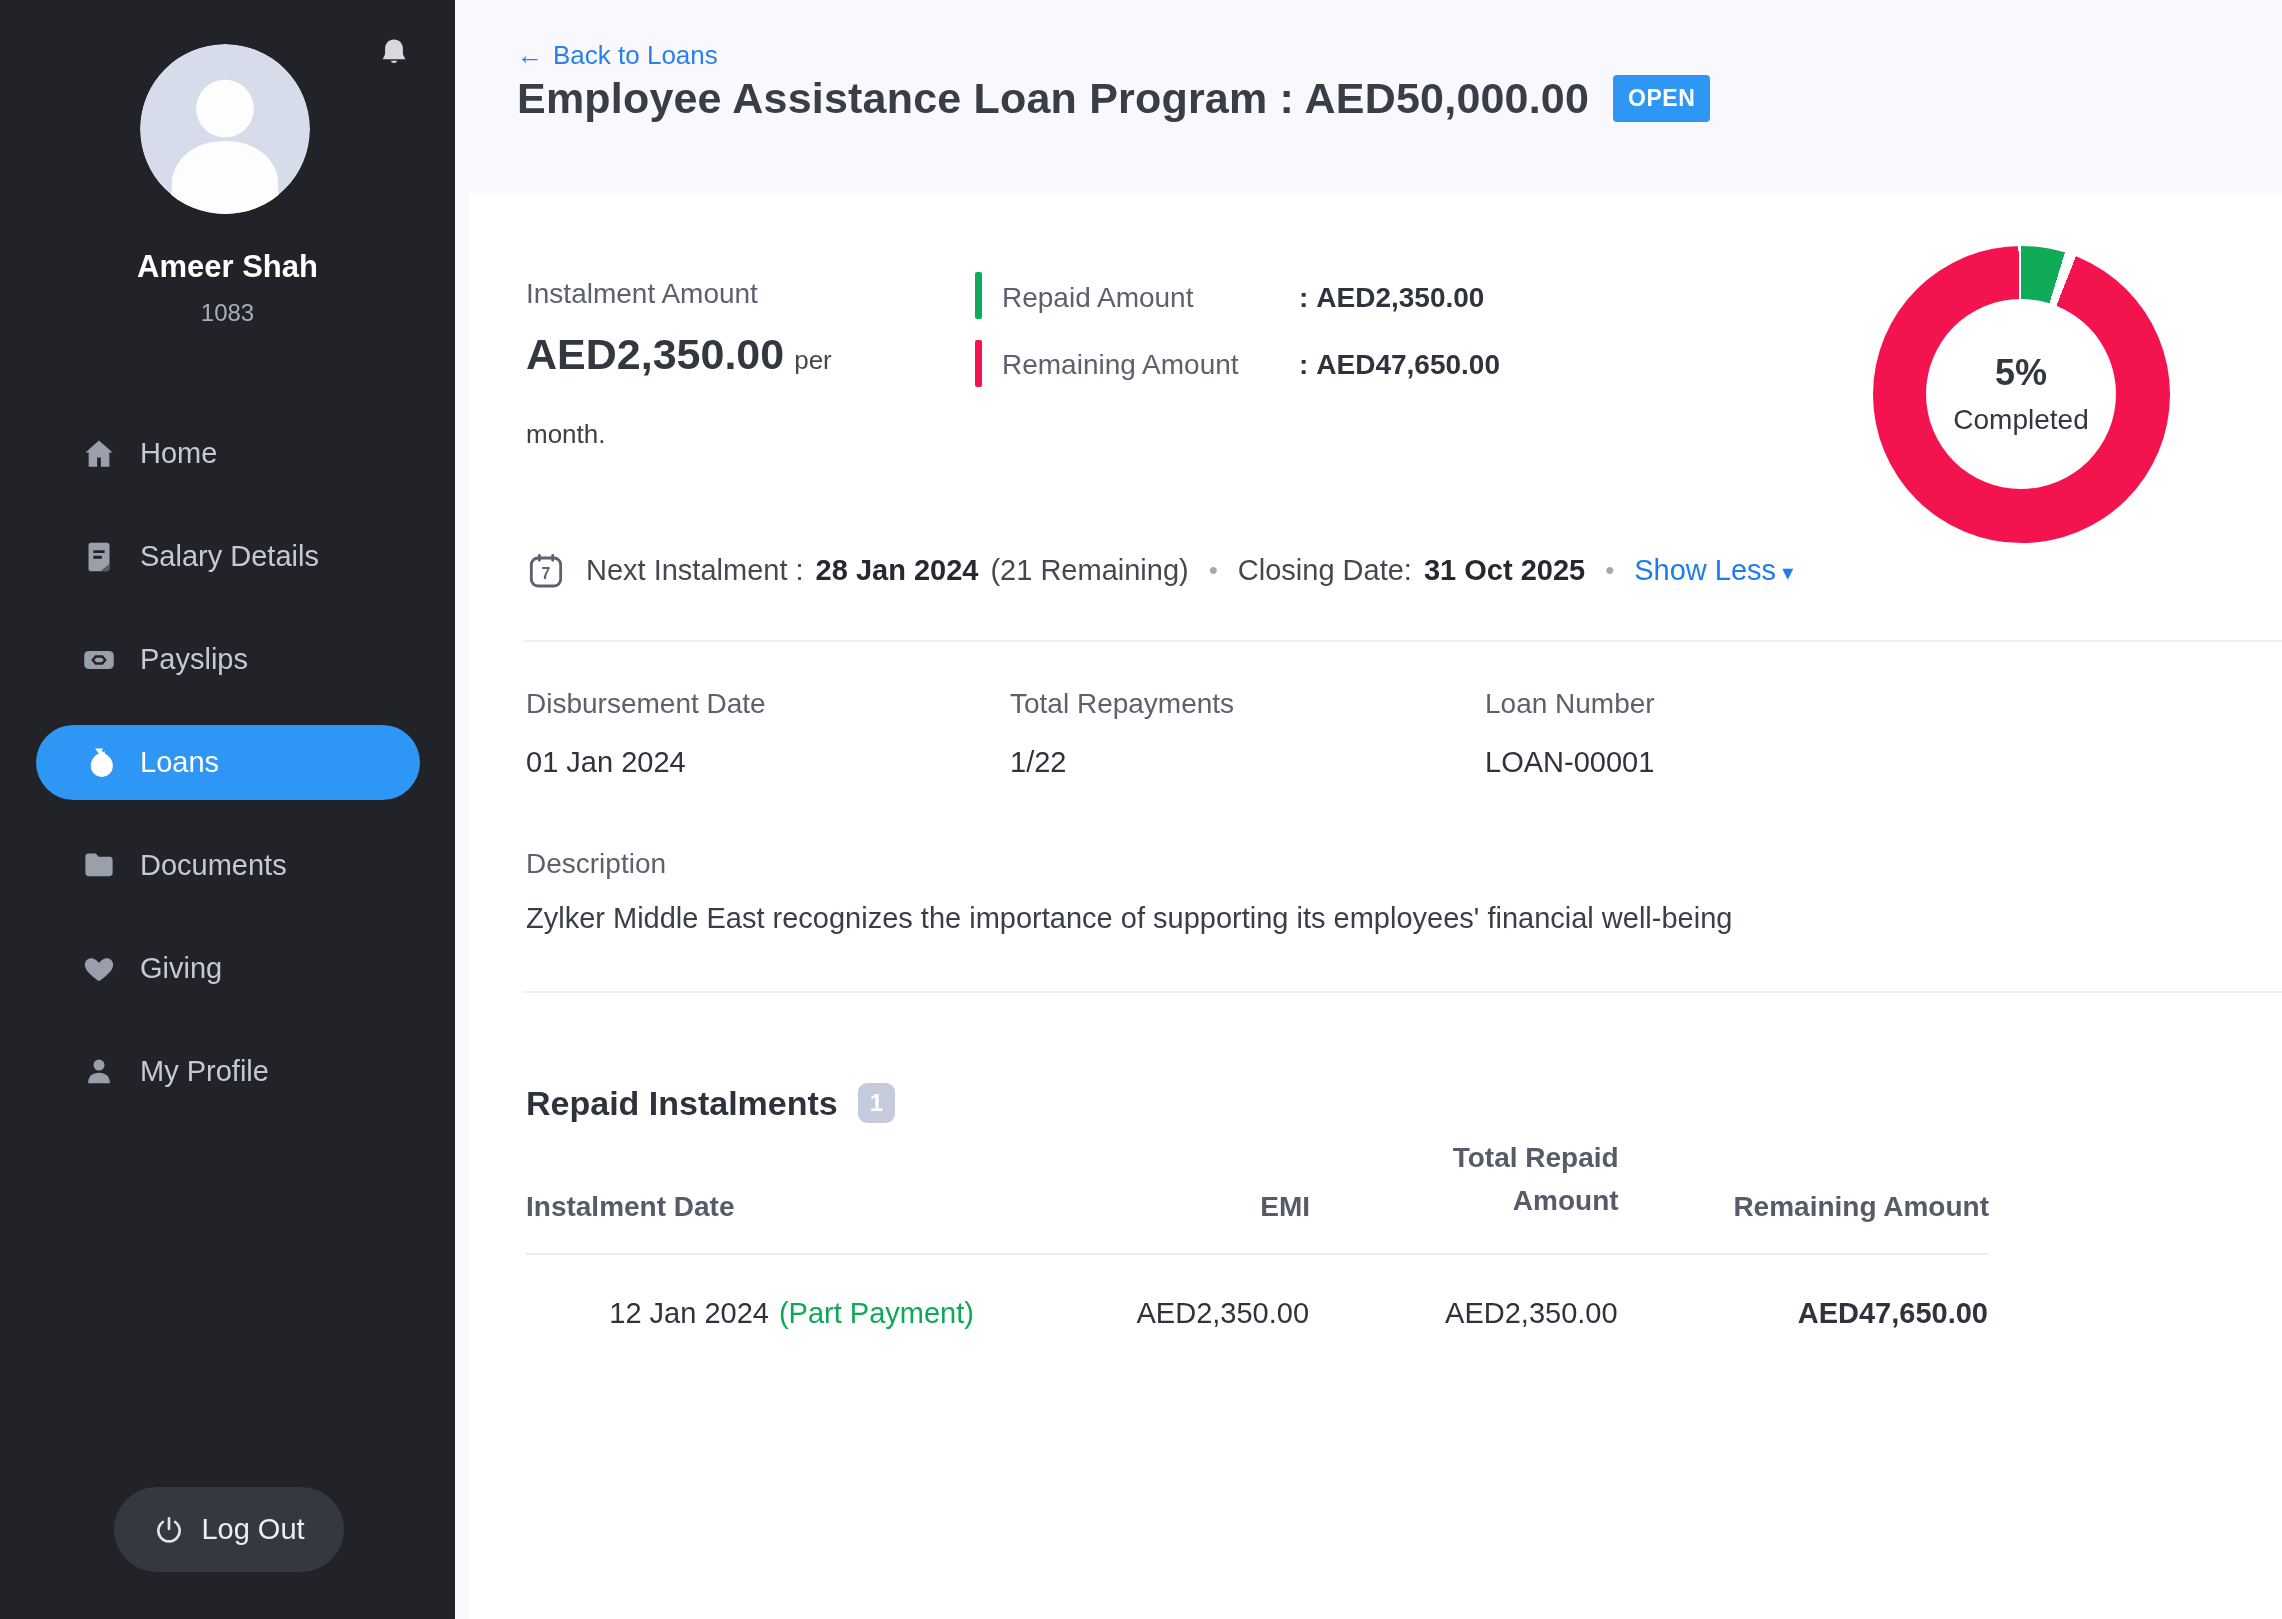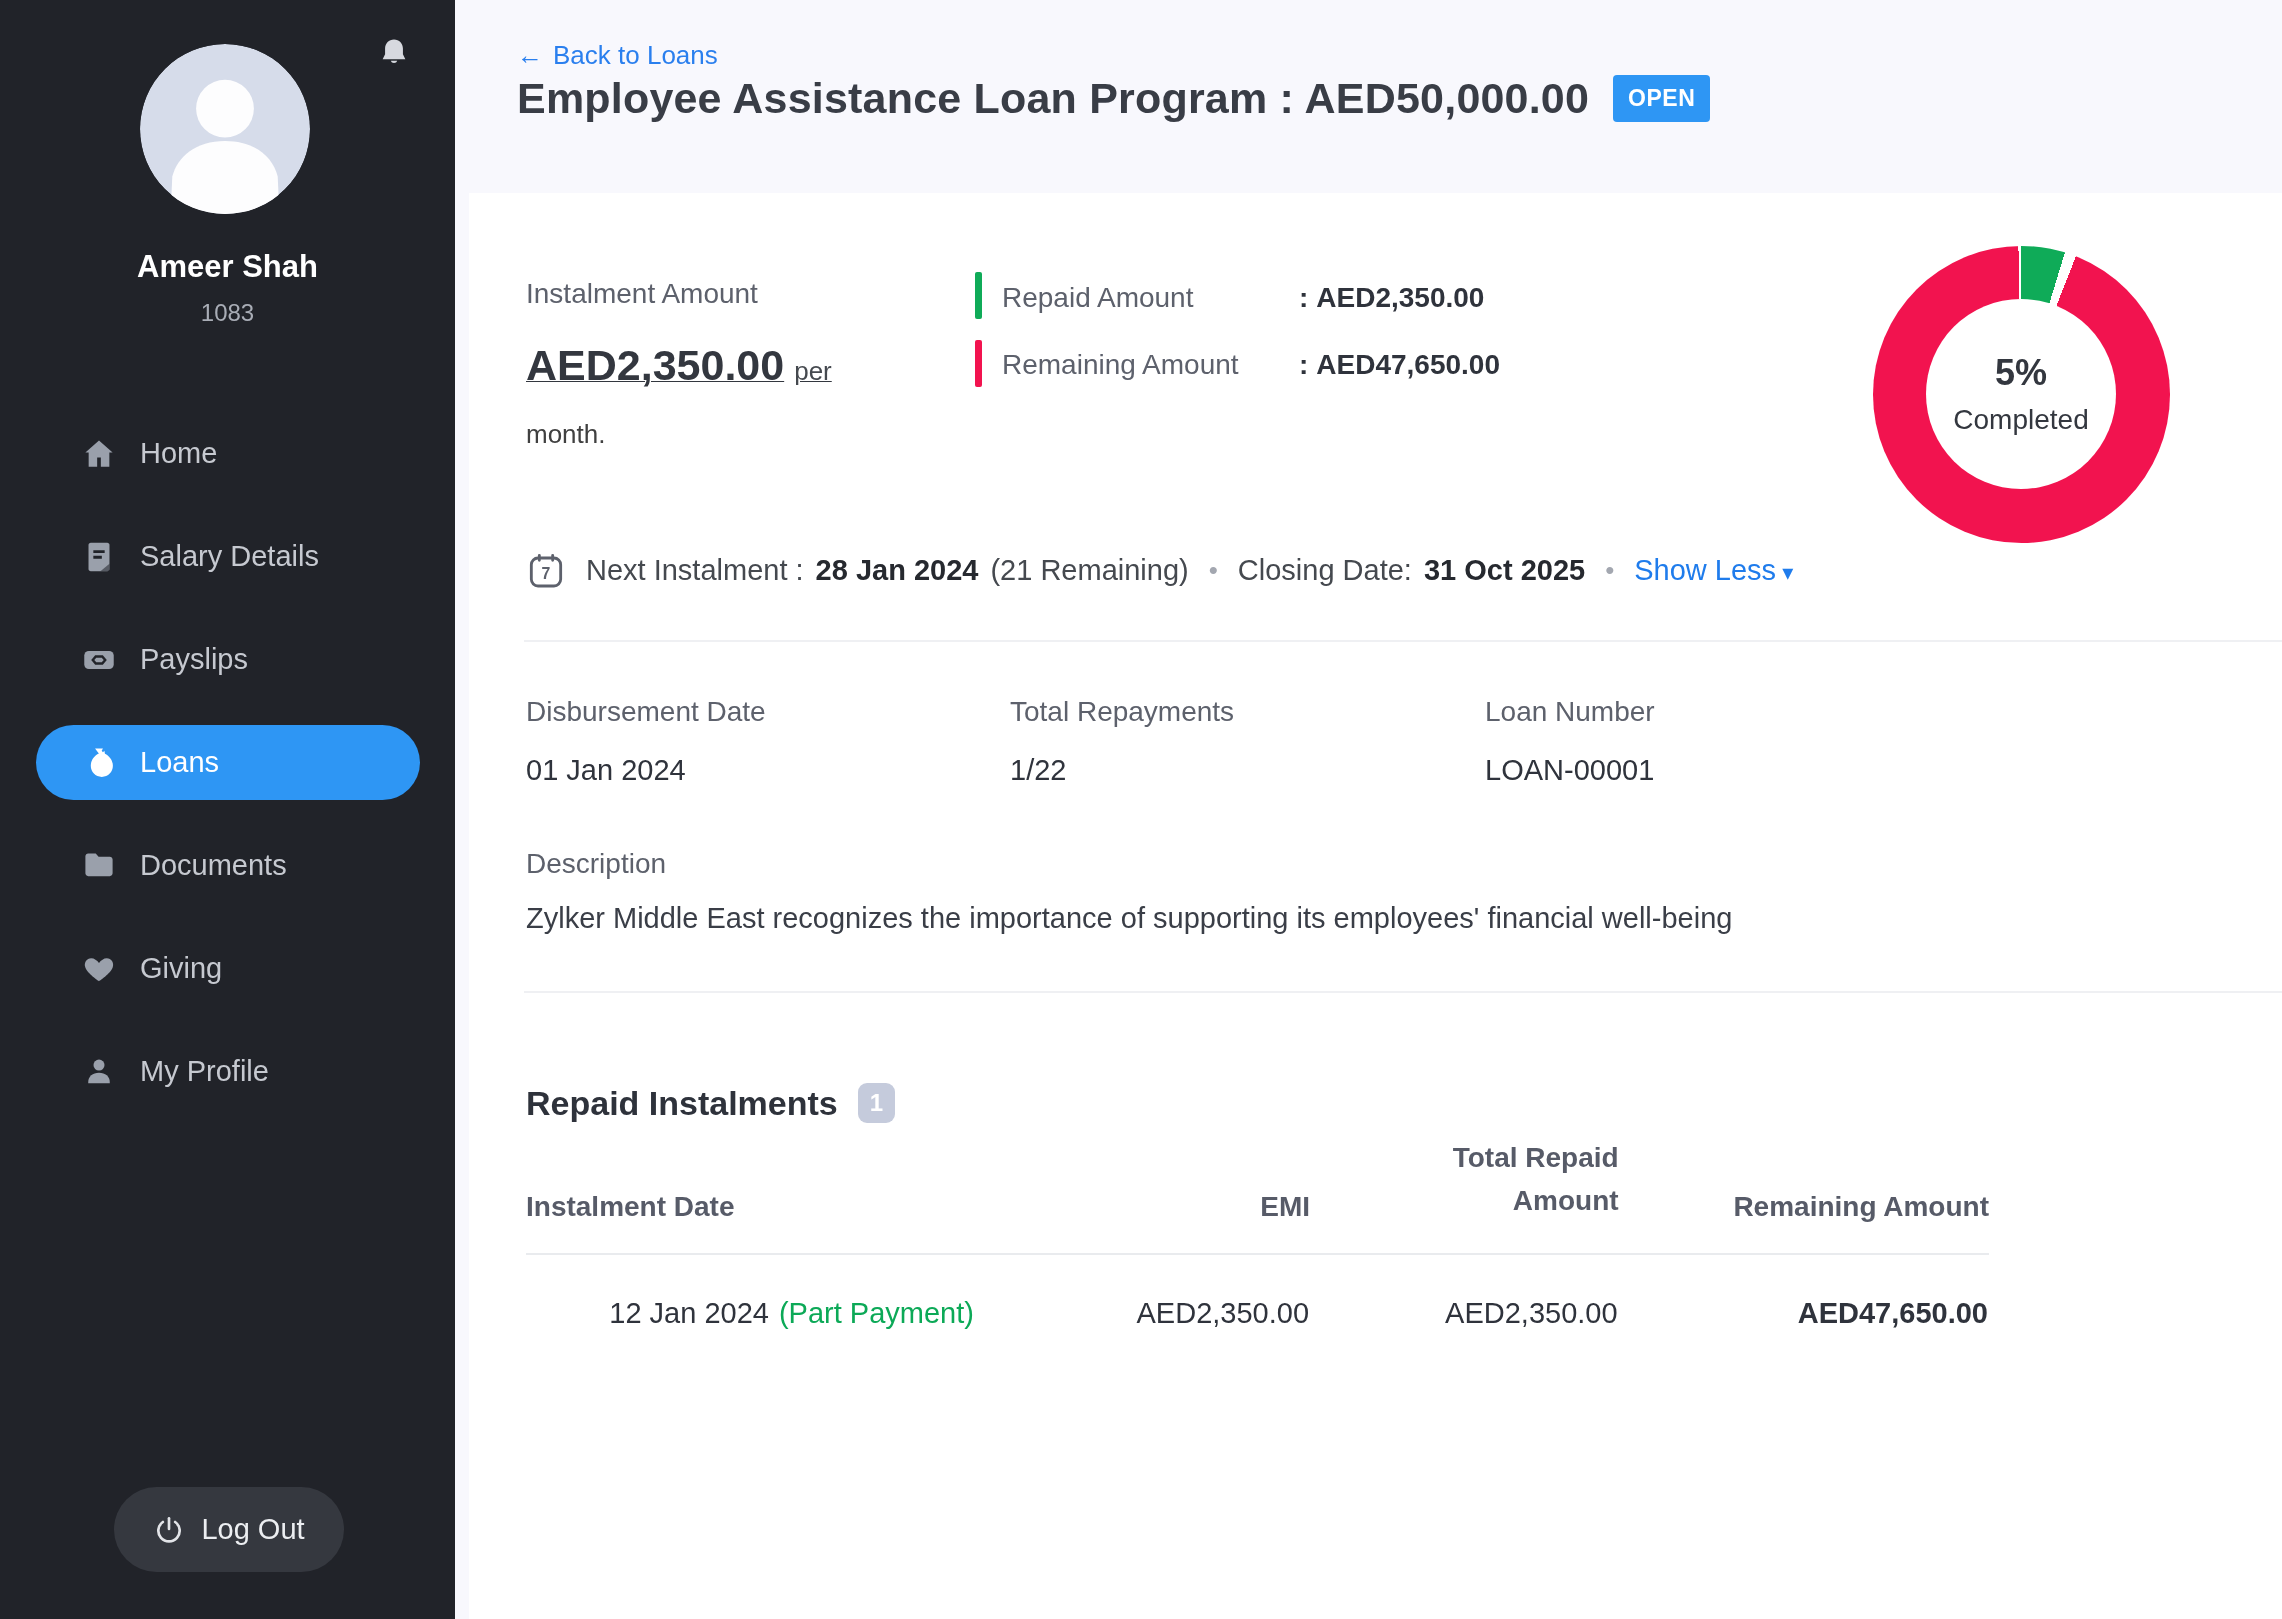--- a/index.html
+++ b/index.html
@@ -35,21 +35,21 @@
   .page-title-row{position:absolute;left:62px;top:74px;display:flex;align-items:center;}
   .page-title{font-size:43px;font-weight:bold;color:#393d46;letter-spacing:0.2px;}
   .status-badge{margin-left:24px;background:#2e96f4;color:#fff;font-size:23px;font-weight:bold;
     padding:10px 15px;border-radius:4px;letter-spacing:0.5px;}
 
   .card{position:absolute;left:14px;top:193px;width:1814px;height:1427px;background:#ffffff;}
 
   .lbl{color:#5d616c;font-size:28px;}
 
   .inst-label{position:absolute;left:57px;top:85px;}
-  .inst-amount-row{position:absolute;left:57px;top:148px;color:#33373f;text-decoration:underline;}
+  .inst-amount-row{position:absolute;left:57px;top:137px;color:#33373f;}
   .inst-amount{font-size:43px;font-weight:bold;}
   .inst-per{font-size:26px;color:#45494f;margin-left:10px;}
   .inst-month{position:absolute;left:57px;top:226px;font-size:26px;color:#404040;}
 
   .kbar{position:absolute;width:7px;height:47px;border-radius:2px;}
   .kbar.green{left:506px;top:79px;background:#0fab58;}
   .kbar.pink{left:506px;top:147px;background:#f2134f;}
   .krow{position:absolute;left:533px;font-size:28px;color:#5d616c;display:flex;}
   .krow .k{width:297px;}
   .krow .v{color:#2f333c;font-weight:bold;}
@@ -70,21 +70,21 @@
   .seg{margin-left:12px;}
   .dot-sep{color:#a3a7b0;margin:0 20px;font-size:26px;}
   .show-less{color:#1f7cec;cursor:pointer;font-weight:500;}
   .show-less .caret{font-size:22px;margin-left:6px;}
 
   .divider{position:absolute;left:55px;right:0;height:2px;background:#eff0f3;}
   .div1{top:447px;}
   .div2{top:798px;}
 
   .detail-col{position:absolute;top:495px;}
-  .detail-col .d-label{font-size:28px;color:#5d616c;margin-top:8px;}
+  .detail-col .d-label{font-size:28px;color:#5d616c;}
   .detail-col .d-value{font-size:29px;color:#2f333c;margin-top:26px;font-weight:500;}
   .dc0{left:57px;} .dc1{left:541px;} .dc2{left:1016px;}
 
   .desc-label{position:absolute;left:57px;top:655px;}
   .desc-text{position:absolute;left:57px;top:709px;font-size:29px;color:#3a3e47;}
 
   .ri-head{position:absolute;left:57px;top:879px;display:flex;align-items:center;margin-top:11px;}
   .ri-title{font-size:34px;font-weight:bold;color:#2e323b;}
   .ri-count{margin-left:20px;background:#c5cbdc;color:#ffffff;font-size:24px;font-weight:bold;
     border-radius:9px;padding:6px 12px;}

